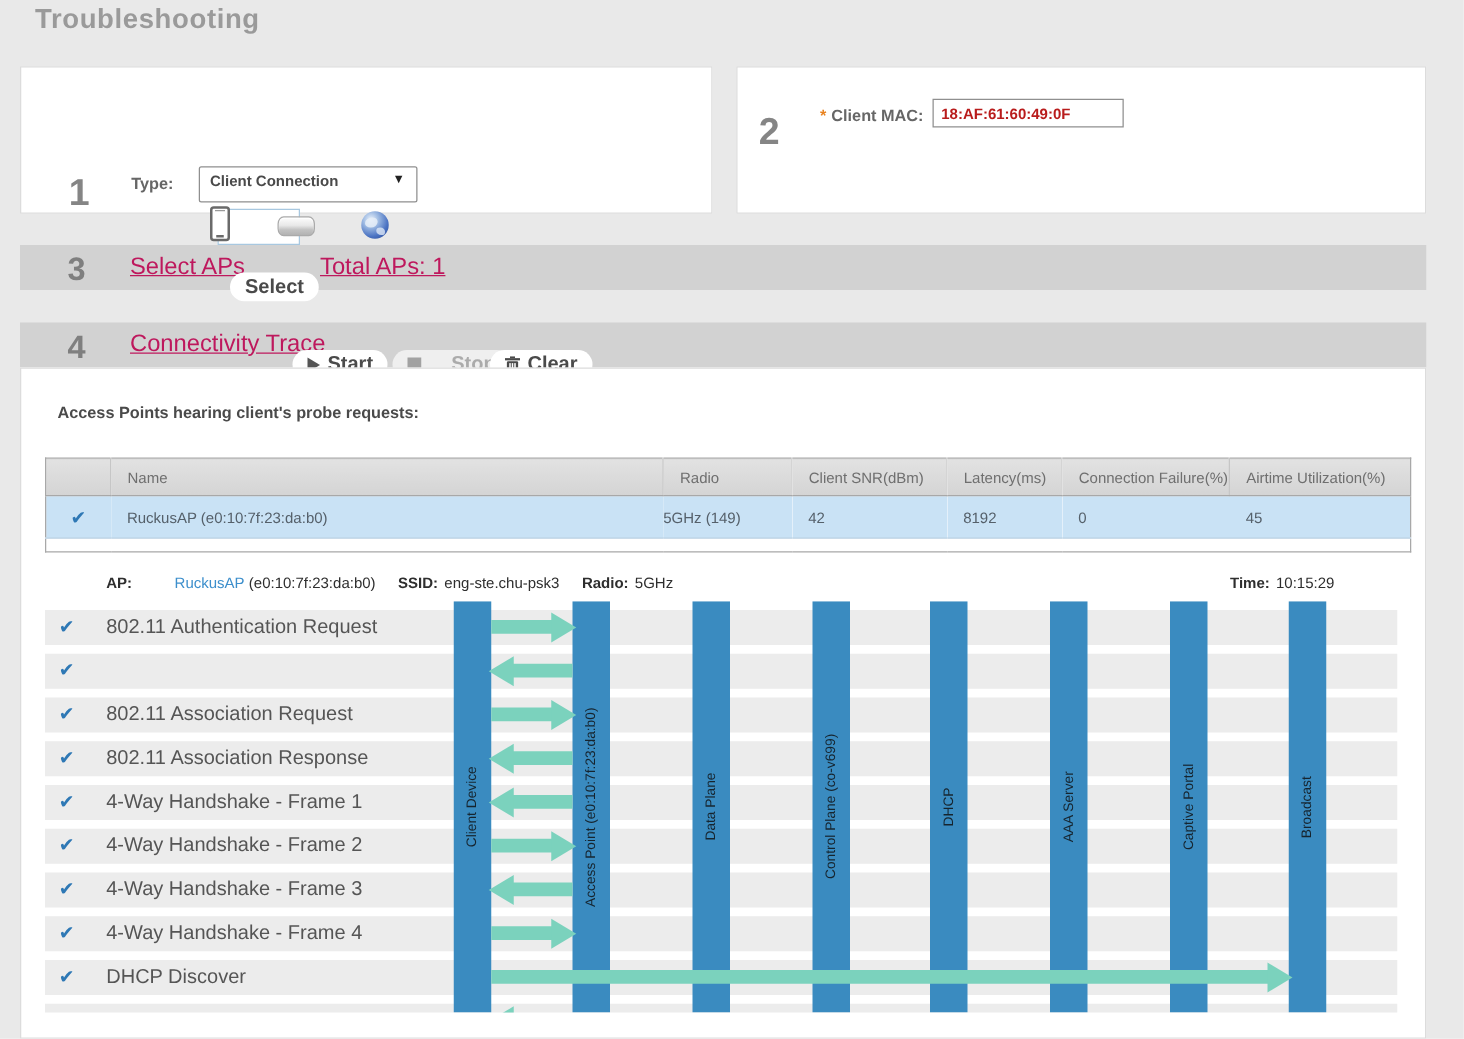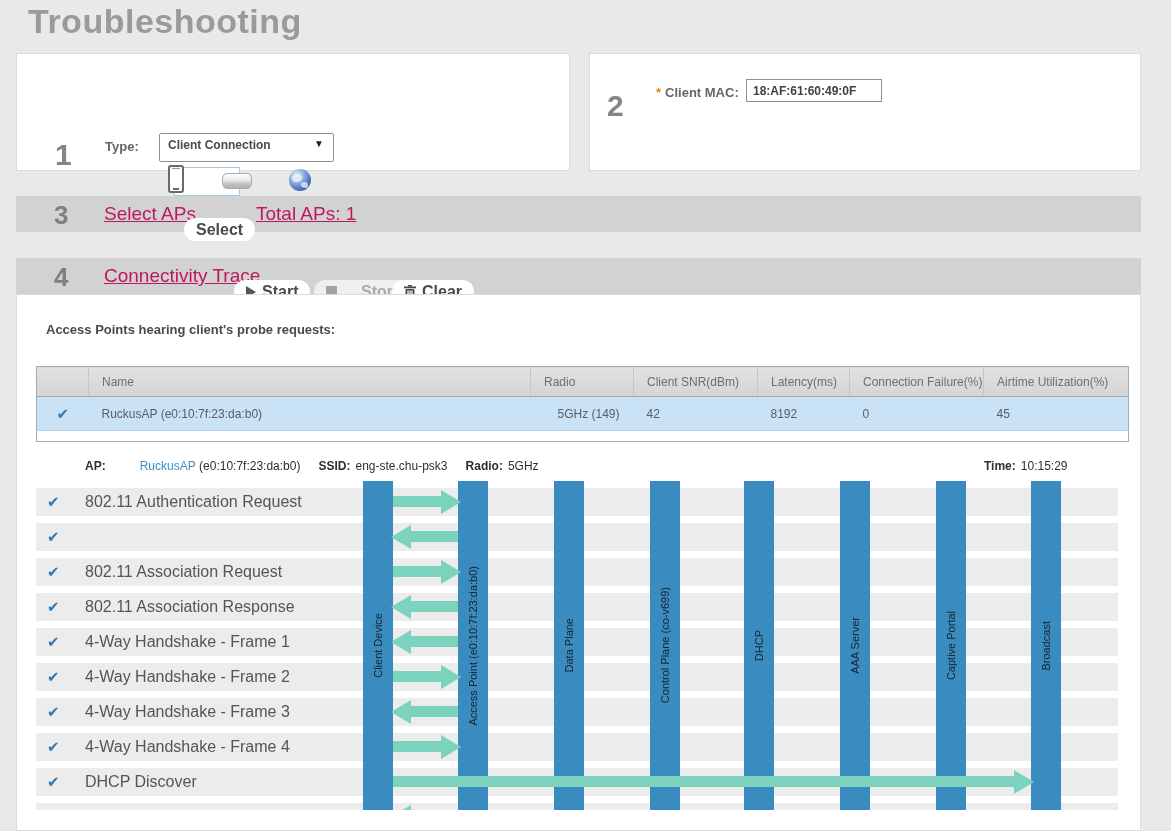--- a/index.html
+++ b/index.html
@@ -6,21 +6,21 @@
     --lane_blue:#3a8bc0; --arrow_teal:#7bd2bd; --selected_row_blue:#c9e2f5;
     --check_blue:#2e78b5; --link_blue:#3d8fcc; --required_orange:#e8821e;
   }
   *{box-sizing:border-box; margin:0; padding:0;}
   html,body{width:1171px;height:831px;}
   body{
     position:relative; overflow:hidden; background:#e9e9e9;
     font-family:"Liberation Sans","DejaVu Sans",sans-serif; color:#555;
   }
   .abs{position:absolute;}
-  .page-title{left:28px; top:2px; font-size:34px; font-weight:bold; color:#9a9a9a; letter-spacing:.5px;}
+  .page-title{left:28px; top:2px; font-size:22px; font-weight:bold; color:#9a9a9a; letter-spacing:.5px;}
   .panel{background:#fff; border:1px solid #dcdcdc;}
   #panel1{left:16px; top:53px; width:554px; height:118px;}
   #panel2{left:589px; top:53px; width:552px; height:118px;}
   .step-num{font-size:30px; font-weight:bold; color:#858585;}
   .bar{left:16px; width:1125px; height:36px; background:#d2d2d2;}
   #bar3{top:196px;} #bar4{top:258px;}
   .bar .step-num{position:absolute; left:38px; top:1px; font-size:26px; line-height:36px; color:#7f7f7f;}
   .bar-label{position:absolute; top:0; line-height:36px; font-size:19px; color:#be185d;text-decoration:underline;}
   .pill-btn{
     position:absolute; top:22px; height:23px; background:#fff; border:none; border-radius:12px;
@@ -45,34 +45,34 @@
     background:linear-gradient(180deg,#fdfdfd 0%,#e8e8e8 45%,#c2c2c2 70%,#b2b2b2 100%); box-shadow:inset 0 1px 1px #fff;}
   .globe-icon{left:272px; top:115px; width:22px; height:22px; border-radius:50%;
     background:radial-gradient(circle at 35% 30%, #e9f1fb 0%, #9cb9e2 30%, #4a72c2 65%, #27458d 100%);}
   .globe-icon::before{content:""; position:absolute; left:3px; top:5px; width:10px; height:8px; background:#e6eef8; opacity:.85;
     border-radius:60% 40% 55% 45%;}
   .globe-icon::after{content:""; position:absolute; right:3px; bottom:3px; width:7px; height:6px; background:#dfe9f6; opacity:.8;
     border-radius:45% 55% 40% 60%;}
   
   .mac-label{left:655px; top:84px; font-size:13px; font-weight:bold; color:#666;}
   .mac-label .req{color:var(--required_orange); margin-right:4px; font-weight:bold;}
-  .mac-input{left:745px; top:78px; width:136px; height:23px; border:1px solid #8f8f8f; background:#fff;
-    font-family:inherit; font-size:12px; font-weight:bold; color:#404040; padding:0 6px;}
+  .mac-input{left:745px; top:78px; width:153px; height:23px; border:1px solid #8f8f8f; background:#fff;
+    font-family:inherit; font-size:12px; font-weight:bold; color:#b91c1c; padding:0 6px;}
   
   #probe-table{left:36px; top:366px; width:1092px; border-collapse:collapse; table-layout:fixed;
     border:1px solid #a8a8a8; font-size:12px;}
   #probe-table th{height:30px; background:linear-gradient(180deg,#e2e2e2,#d4d4d4); color:#6f6f6f;
     font-weight:normal; text-align:left; padding:0 0 0 13px; border-bottom:1px solid #a8a8a8;
     border-right:1px solid #c6c6c6; white-space:nowrap; overflow:hidden; cursor:pointer;}
   #probe-table th:last-child{border-right:none;}
   #probe-table td{height:34px; padding:0 0 0 13px; color:#55606a; white-space:nowrap; overflow:hidden;}
   #probe-table tr.selected td{background:var(--selected_row_blue); border-bottom:1px solid #b9cfe2;}
   #probe-table td.check, #probe-table th.check{text-align:center; padding:0;}
   #probe-table td.check{color:var(--check_blue); font-size:15px; font-weight:bold;}
-  #probe-table td.right{text-align:right; padding:0 14px 0 0;}
+  #probe-table td.right{padding:0 14px 0 0;}
   #probe-table tr.filler td{height:11px; background:#fff; border:none;}
   
   .trace-info{left:85px; top:459px; font-size:12px; color:#2e2e2e; white-space:nowrap;}
   .trace-info b{color:#2e2e2e; margin-right:5px;}
   .trace-info .gap{display:inline-block; width:18px;}
   .ap-link{color:var(--link_blue); cursor:pointer; text-decoration:none;padding-left:29px;}
   .trace-time{left:984px; top:459px; font-size:12px; color:#2e2e2e;}
   .trace-time b{margin-right:5px;}
   
   #diagram{left:36px; top:481px; width:1082px; height:329px; overflow:hidden;}

